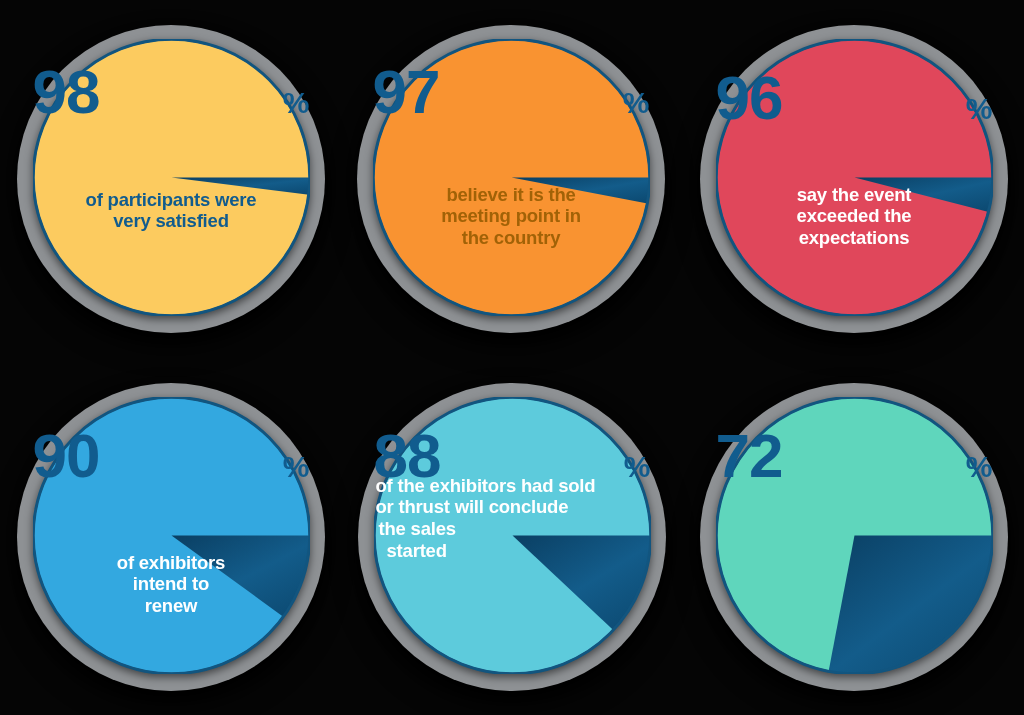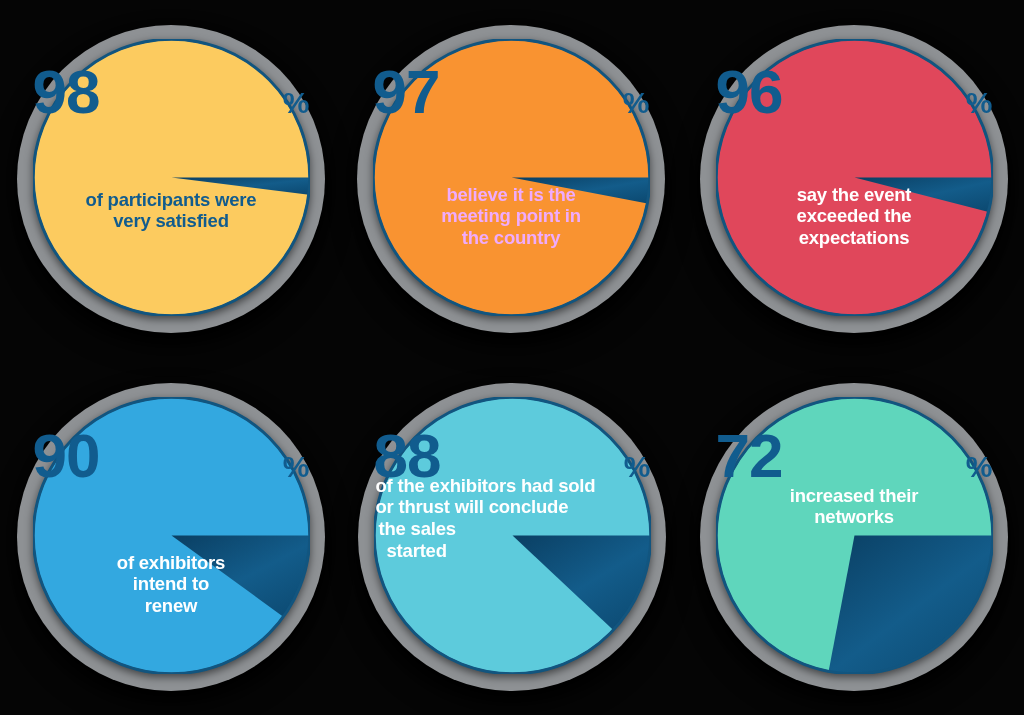--- a/index.html
+++ b/index.html
@@ -116,23 +116,23 @@
     line-height: 1.18;
     letter-spacing: -0.2px;
   }
   .caption div { white-space: nowrap; }
 
   
   .c0 .pct-row { top: 22px; }
   .c0 .caption { top: 150px; color: #115C8E; }
 
   .c1 .pct-row { top: 22px; }
-  .c1 .caption { top: 145px; color: #f0abfc; }
-
-  .c2 .pct-row { top: 22px; gap: 48px; }
+  .c1 .caption { top: 145px; color: #a16207; }
+
+  .c2 .pct-row { top: 28px; gap: 48px; }
   .c2 .caption { top: 145px; color: #FFFFFF; }
 
   .c3 .pct-row { top: 28px; }
   .c3 .caption { top: 155px; color: #FFFFFF; }
 
   .c4 .pct-row { top: 28px; }
   .c4 .caption {
     top: 78px;
     text-align: left;
     font-size: 18.5px;
@@ -322,20 +322,16 @@
             <circle cx="138.5" cy="138.5" r="138.5" fill="#5FD6BC" stroke="#12557f" stroke-width="2.4"></circle>
             <path d="M 138.5 138.5 L 277.00 138.50 A 138.5 138.5 0 0 1 112.55 274.55 Z" fill="url(#wg5)"></path>
             <circle cx="138.5" cy="138.5" r="137.9" fill="none" stroke="#12557f" stroke-width="2.2"></circle>
           </svg>
         </div>
         <div class="content">
           <div class="pct-row">
             <span class="pct-num">72</span>
             <span class="pct-sign">%</span>
           </div>
-          <div class="caption">
-            <div>increased their</div>
-            <div>networks</div>
-          </div>
         </div>
       </div>
     </div>
   </div>
 
 </body></html>

